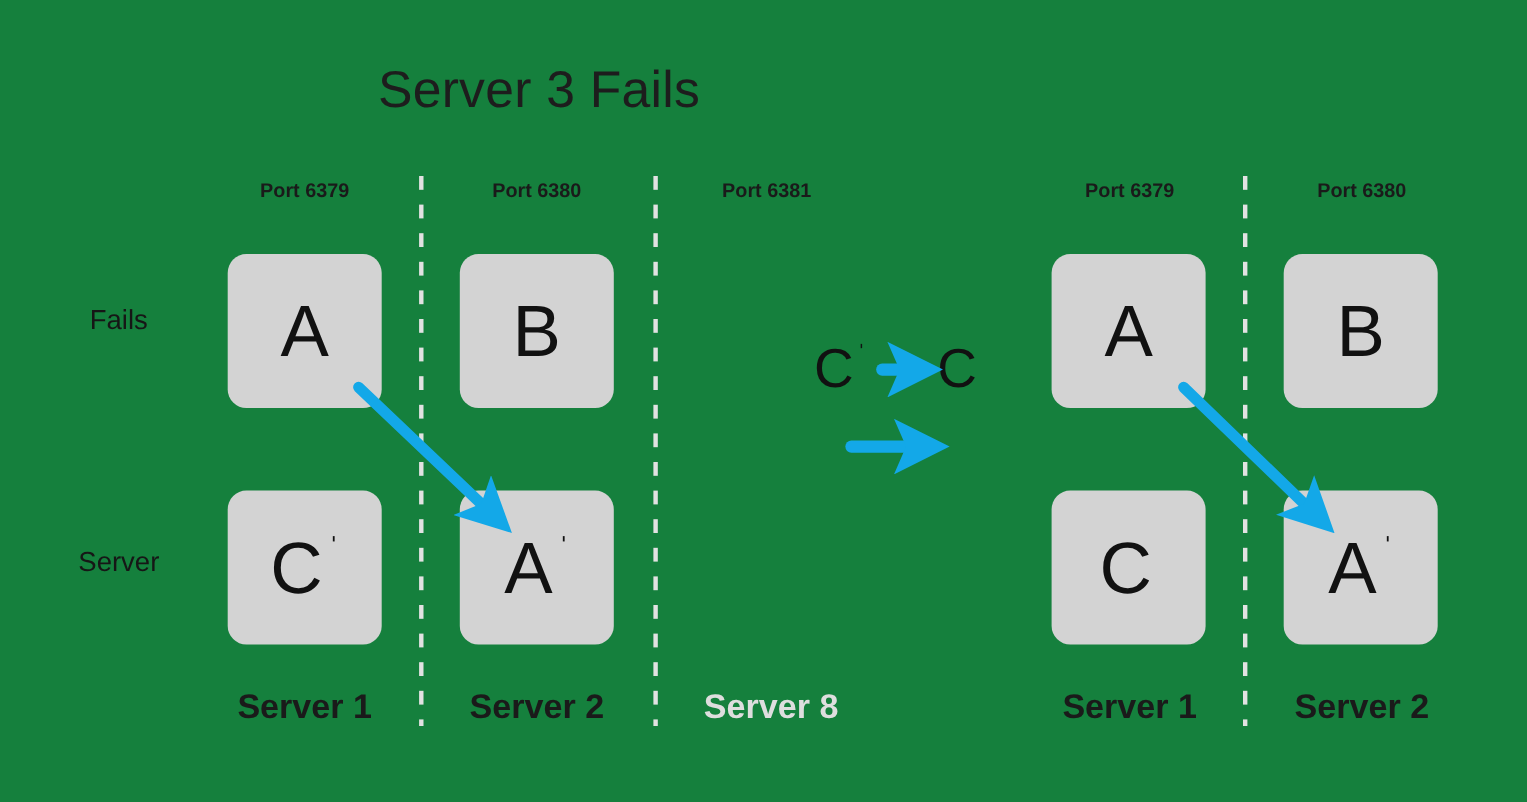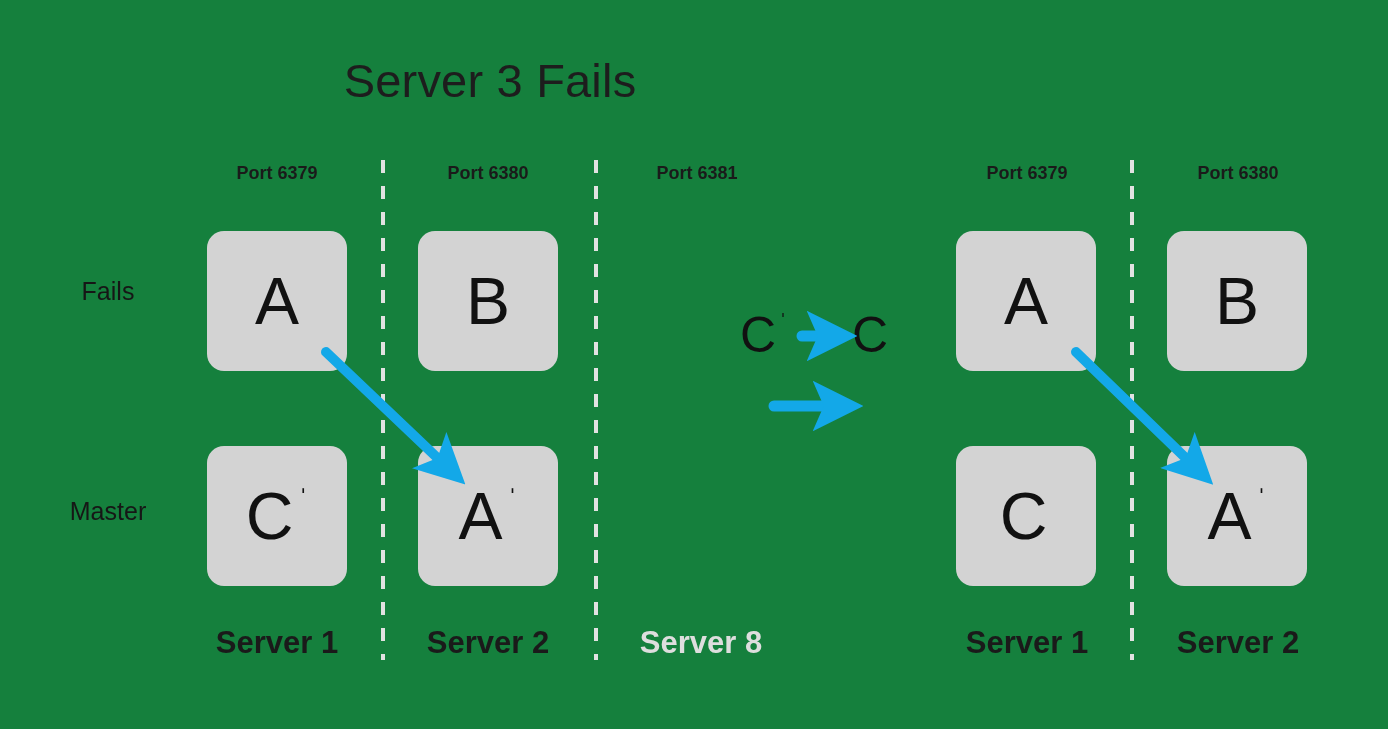--- a/index.html
+++ b/index.html
@@ -149,21 +149,21 @@
   #trans-to   { left: 852px; top: 310px; }
 </style>
 </head>
 <body>
 
 <div id="stage">
 
   <div class="title">Server 3 Fails</div>
 
   <div class="row-label master">Fails</div>
-  <div class="row-label replica">Master</div>
+  <div class="row-label replica">Server</div>
 
   <div class="port-label" style="left:187px;">Port 6379</div>
   <div class="port-label" style="left:398px;">Port 6380</div>
   <div class="port-label" style="left:607px;text-align:center;">Port 6381</div>
 
   <div class="divider" style="left:381px;"></div>
   <div class="divider" style="left:594px;"></div>
 
   <div class="node" style="left:207px; top:231px;">
     <span class="glyph">

